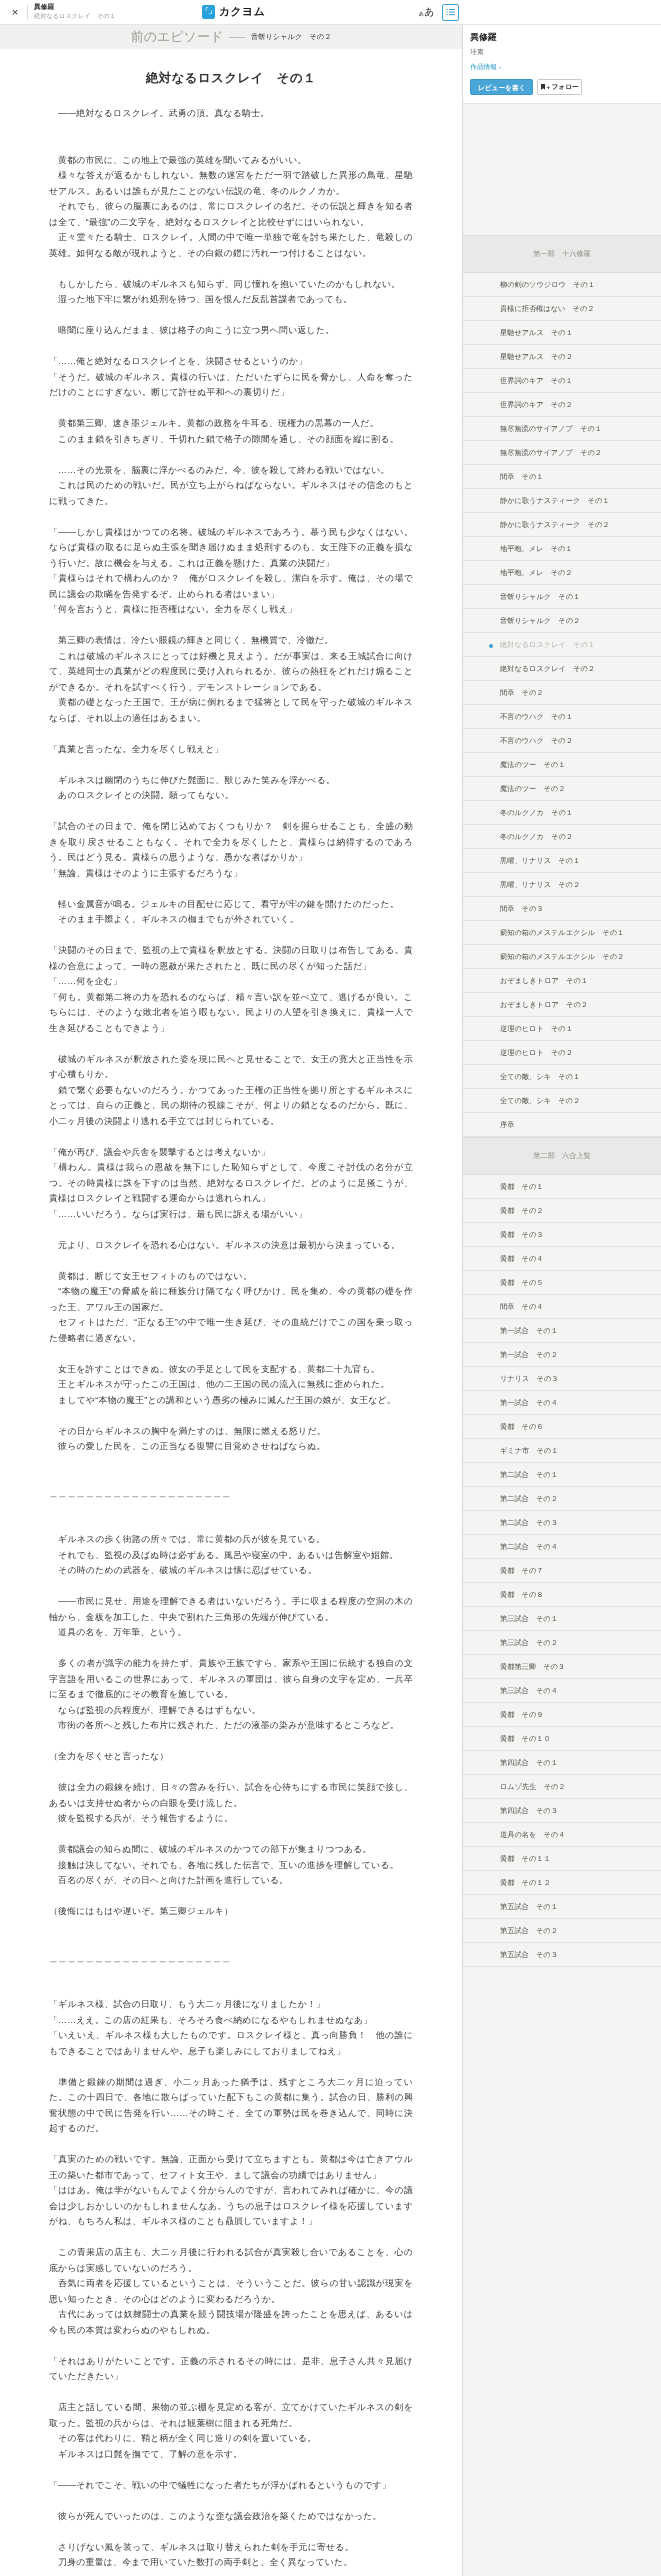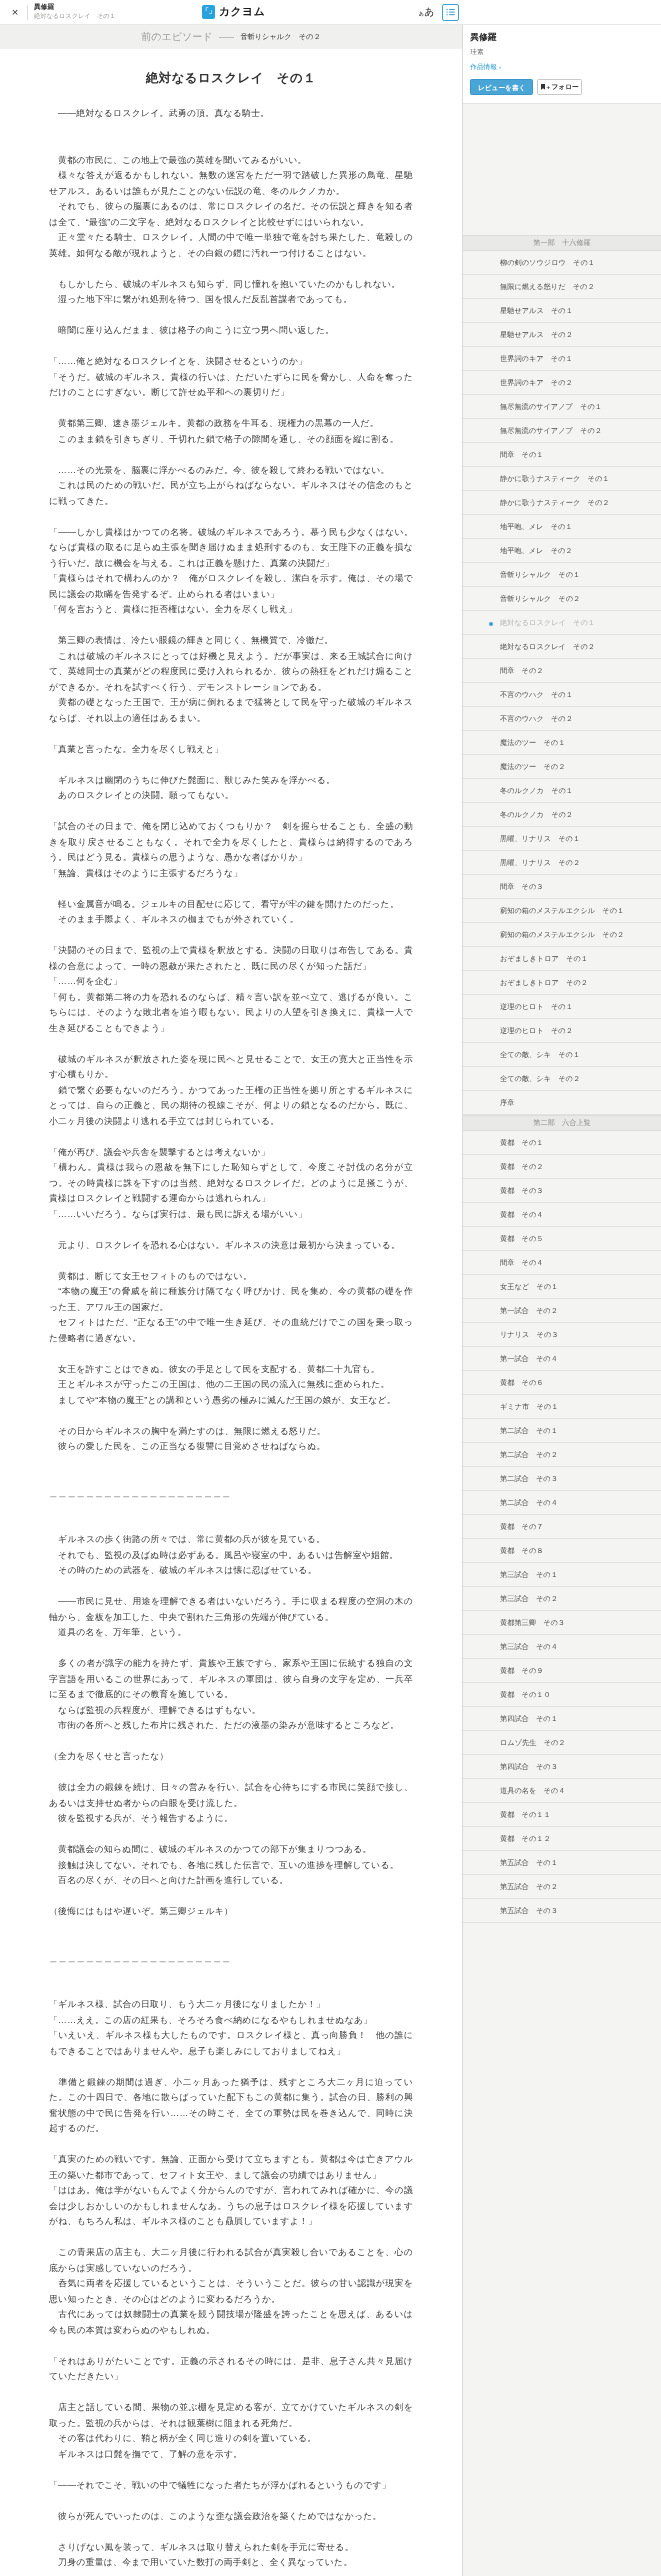--- a/index.html
+++ b/index.html
@@ -22,21 +22,21 @@
   .logo-text { font-size:10.8px; font-weight:bold; color:#1a1a1a; margin-left:3.6px; letter-spacing:0.5px; }
   .fontsize-ctl { position:absolute; left:418px; top:5.7px; color:#222; cursor:pointer; }
   .fontsize-ctl .small { font-size:6.2px; }
   .fontsize-ctl .large { font-size:9.8px; }
   .toc-btn { position:absolute; left:442px; top:4.1px; width:16.5px; height:16.5px;
     border:1px solid #3ba0d4; border-radius:2.1px; display:flex; align-items:center; justify-content:center; cursor:pointer; background:#fff; }
 
   
   .sub-header { position:absolute; top:25px; left:0; width:462px; height:24px;
     background:#f0f0ee; display:flex; align-items:center; justify-content:center; }
-  .prev-label { font-size:10px; color:#9a9a98; }
+  .prev-label { font-size:13px; color:#9a9a98; }
   .prev-rule { display:inline-block; width:15.5px; height:0.5px; background:#bcbcba; margin:0 6.2px; }
   .prev-link { font-size:7.2px; color:#2c2c2c; cursor:pointer; }
 
   
   .main-area { position:absolute; top:48px; left:0; width:462px; }
   .episode-title { width:363px; margin:21.6px auto 0 auto; text-align:center;
     font-size:12.4px; font-weight:bold; color:#333; letter-spacing:0.5px; }
   .episode-body { width:364px; margin:19.6px auto 0 auto; font-size:8.8px; line-height:15.5px;
     letter-spacing:0.3px; color:#333; white-space:pre-wrap; text-align:justify; }
 
@@ -56,21 +56,21 @@
     display:flex; align-items:center; justify-content:center; }
   .bm-icon { display:inline-block; width:4.6px; height:6.2px; background:#333; margin-right:1px;
     clip-path:polygon(0 0,100% 0,100% 100%,50% 72%,0 100%); }
   .follow-plus { font-size:6.2px; margin-right:1.5px; }
   .ad-area { height:131px; background:#f4f4f2; }
   .toc-head { padding:7.2px 8.2px 5.2px 37px; }
   .toc-title { font-size:8.2px; font-weight:bold; color:#222; }
   .toc-meta { display:flex; justify-content:space-between; margin-top:4.6px; }
   .toc-status { font-size:6.7px; color:#333; }
   .toc-updated { font-size:6.7px; color:#666; }
-  .part-band { height:16px; background:#e9e9e7; border-top:0.5px solid #dcdcda; border-bottom:0.5px solid #dcdcda;
+  .part-band { height:38px; background:#e9e9e7; border-top:0.5px solid #dcdcda; border-bottom:0.5px solid #dcdcda;
     display:flex; align-items:center; justify-content:center; font-size:7.2px; color:#8a8a88; }
   .ep-list { list-style:none; }
   .ep-row { position:relative; height:24px; line-height:24px; padding-left:37px; font-size:7.2px;
     color:#4a4a48; border-bottom:0.5px solid #e2e2e0; background:#f4f4f2; cursor:pointer;
     white-space:nowrap; overflow:hidden; }
   .ep-row.current { color:#b3b3b1; }
   .ep-row.current::before { content:""; position:absolute; left:26px; top:10.3px; width:4.1px; height:4.1px;
     border-radius:50%; background:#3ba0d4; }
 </style>
 </head>
@@ -273,21 +273,21 @@
     </div>
 
     <div class="ad-area"></div>
 
 
     <div class="part-band">第一部　十六修羅</div>
     <ul class="ep-list">
 
         <li class="ep-row"><span>柳の剣のソウジロウ　その１</span></li>
 
-        <li class="ep-row"><span>無限に燃える怒りだ　その２</span></li>
+        <li class="ep-row"><span>貴様に拒否権はない　その２</span></li>
 
         <li class="ep-row"><span>星馳せアルス　その１</span></li>
 
         <li class="ep-row"><span>星馳せアルス　その２</span></li>
 
         <li class="ep-row"><span>世界詞のキア　その１</span></li>
 
         <li class="ep-row"><span>世界詞のキア　その２</span></li>
 
         <li class="ep-row"><span>無尽無流のサイアノプ　その１</span></li>
@@ -359,21 +359,21 @@
         <li class="ep-row"><span>黄都　その２</span></li>
 
         <li class="ep-row"><span>黄都　その３</span></li>
 
         <li class="ep-row"><span>黄都　その４</span></li>
 
         <li class="ep-row"><span>黄都　その５</span></li>
 
         <li class="ep-row"><span>間章　その４</span></li>
 
-        <li class="ep-row"><span>女王など　その１</span></li>
+        <li class="ep-row"><span>第一試合　その１</span></li>
 
         <li class="ep-row"><span>第一試合　その２</span></li>
 
         <li class="ep-row"><span>リナリス　その３</span></li>
 
         <li class="ep-row"><span>第一試合　その４</span></li>
 
         <li class="ep-row"><span>黄都　その６</span></li>
 
         <li class="ep-row"><span>ギミナ市　その１</span></li>

